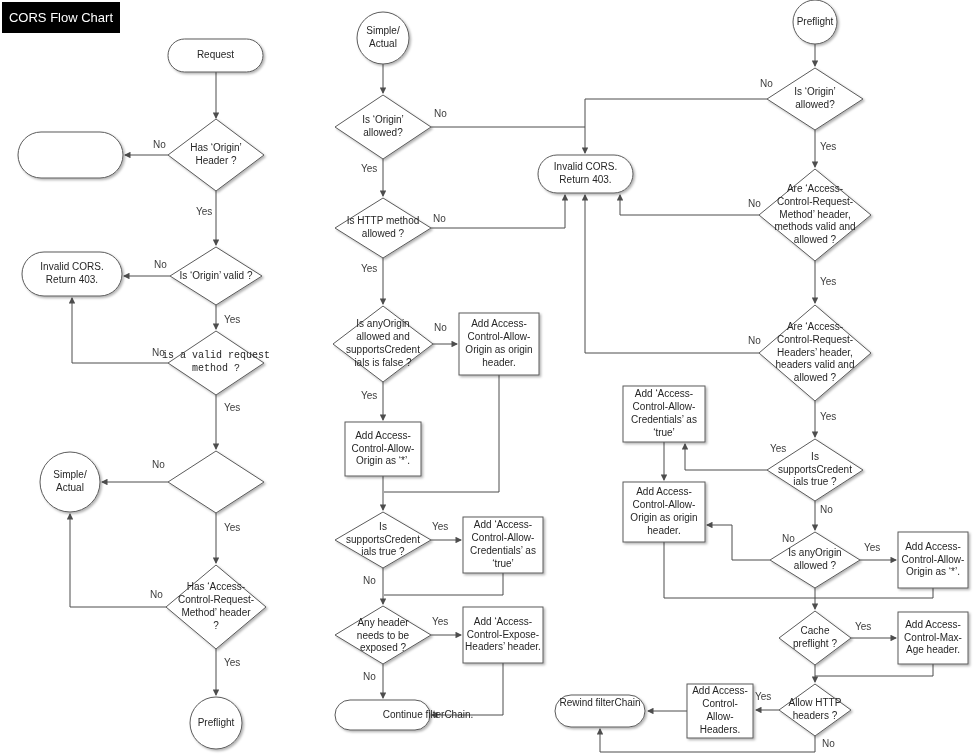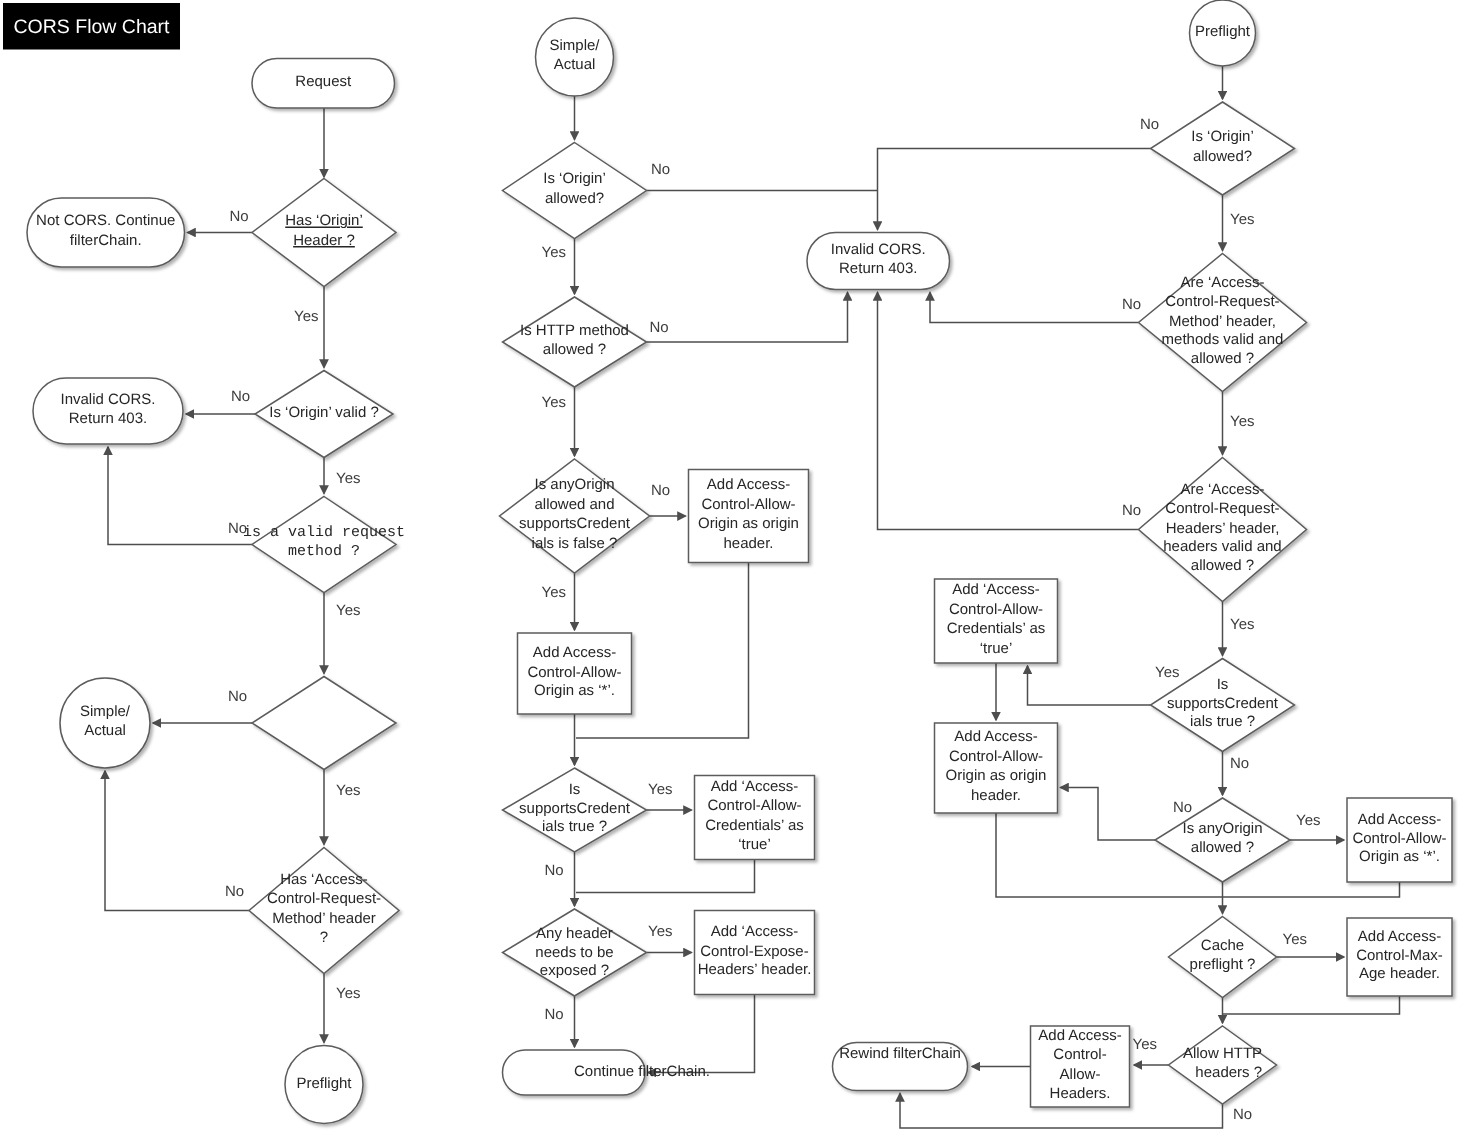--- a/index.html
+++ b/index.html
@@ -113,24 +113,22 @@
     <polygon class="shape" filter="url(#ds)" points="815,611 851,638 815,665 779,638"></polygon>
     <rect class="shape" filter="url(#ds)" x="898" y="612" width="70" height="52"></rect>
     <polygon class="shape" filter="url(#ds)" points="815,684 851,710 815,736 779,710"></polygon>
     <rect class="shape" filter="url(#ds)" x="687" y="684" width="66" height="54"></rect>
     <rect class="shape" filter="url(#ds)" x="555" y="695" width="90" height="32" rx="16"></rect>
   </svg>
 
   <div class="chart-title">CORS Flow Chart</div>
 
   <div class="node-label" style="left:168px;top:39px;width:95px;height:33px;">Request</div>
-  <div class="node-label" style="left:176px;top:128px;width:80px;height:54px;text-decoration:underline;">Has ‘Origin’
+  <div class="node-label" style="left:176px;top:128px;width:80px;height:54px;">Has ‘Origin’
 Header ?</div>
-  <div class="node-label" style="left:18px;top:133px;width:105px;height:44px;">Not CORS. Continue
-filterChain.</div>
   <div class="node-label" style="left:171px;top:255px;width:90px;height:42px;">Is ‘Origin’ valid ?</div>
   <div class="node-label" style="left:22px;top:253px;width:100px;height:42px;">Invalid CORS.
 Return 403.</div>
   <div class="node-label" style="left:176px;top:340px;width:80px;height:46px;font-family:Liberation Mono, monospace;">is a valid request
 method ?</div>
   <div class="node-label" style="left:40px;top:452px;width:60px;height:60px;">Simple/
 Actual</div>
   <div class="node-label" style="left:170px;top:576px;width:92px;height:62px;">Has ‘Access-
 Control-Request-
 Method’ header
@@ -198,21 +196,21 @@
   <div class="node-label" style="left:773px;top:546px;width:84px;height:28px;">Is anyOrigin
 allowed ?</div>
   <div class="node-label" style="left:898px;top:533px;width:70px;height:54px;">Add Access-
 Control-Allow-
 Origin as ‘*’.</div>
   <div class="node-label" style="left:779px;top:624px;width:72px;height:28px;">Cache
 preflight ?</div>
   <div class="node-label" style="left:898px;top:613px;width:70px;height:50px;">Add Access-
 Control-Max-
 Age header.</div>
-  <div class="node-label" style="left:777px;top:696px;width:76px;height:28px;text-align:right;">Allow HTTP
+  <div class="node-label" style="left:777px;top:696px;width:76px;height:28px;">Allow HTTP
 headers ?</div>
   <div class="node-label" style="left:687px;top:685px;width:66px;height:52px;">Add Access-
 Control-
 Allow-
 Headers.</div>
   <div class="node-label" style="left:555px;top:695px;width:90px;height:16px;">Rewind filterChain</div>
 
   <div class="edge-label" style="left:153px;top:139px;">No</div>
   <div class="edge-label" style="left:196px;top:206px;">Yes</div>
   <div class="edge-label" style="left:154px;top:259px;">No</div>

